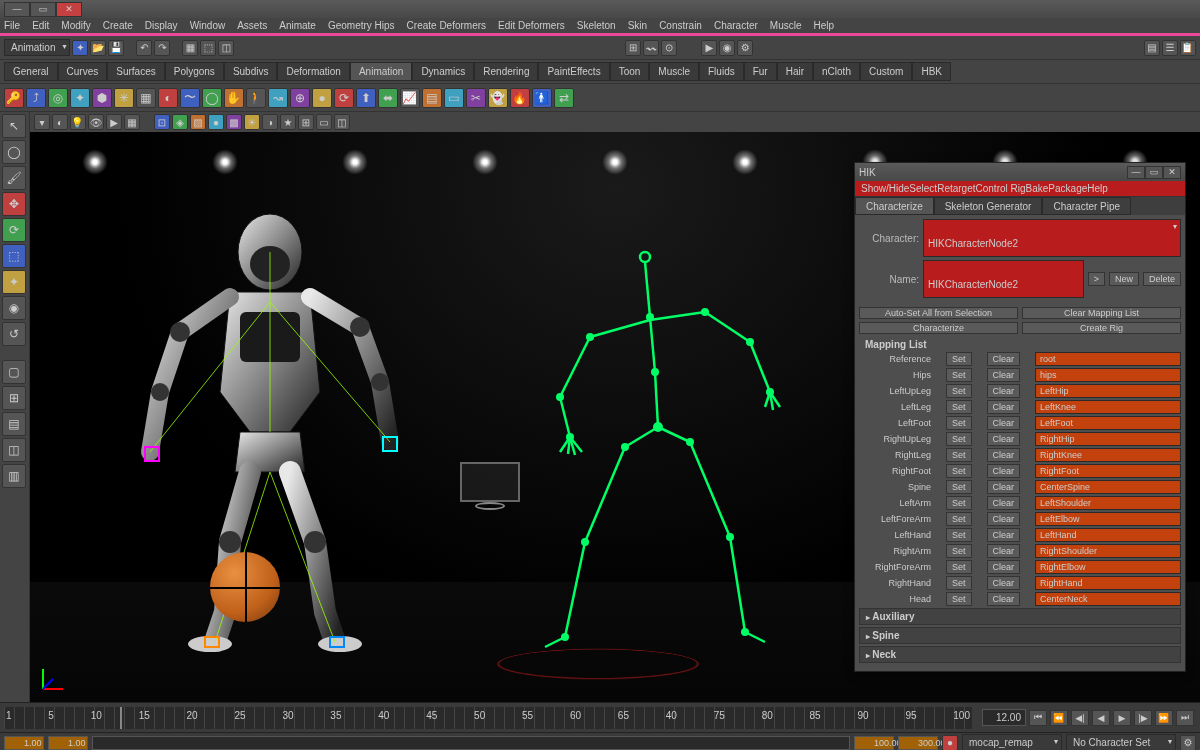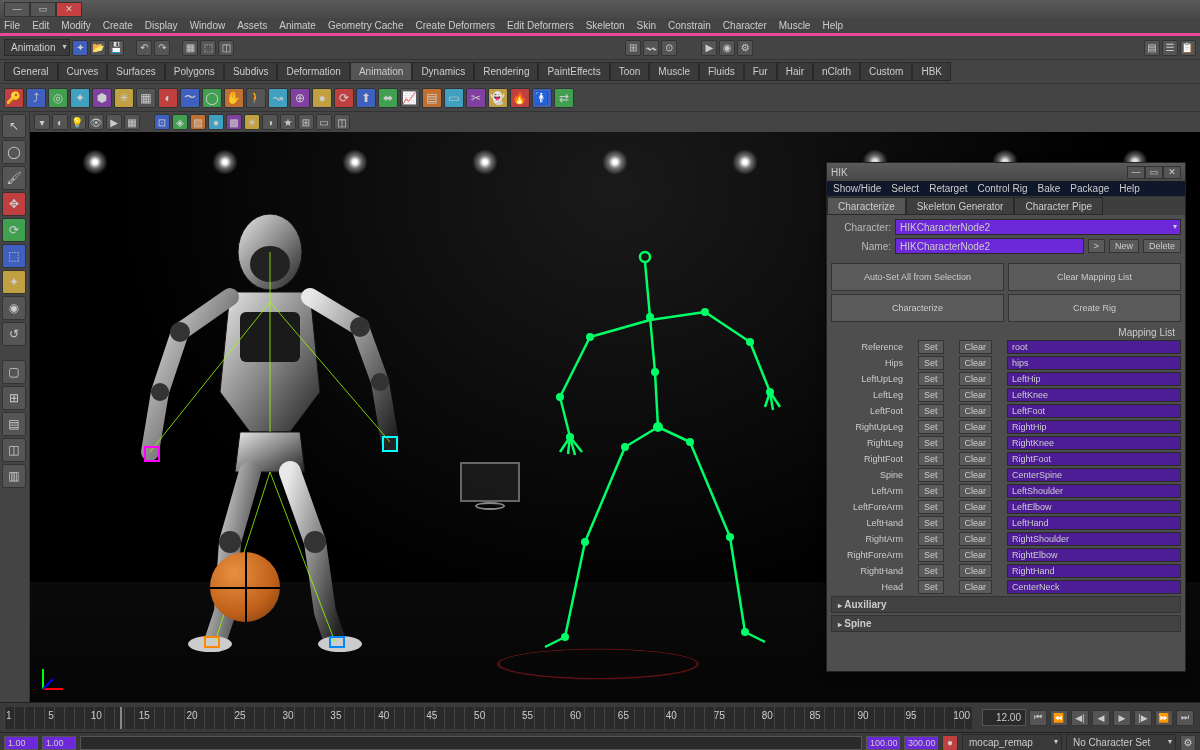--- a/index.html
+++ b/index.html
@@ -36,51 +36,51 @@
 .ball{position:absolute;left:180px;bottom:80px;width:70px;height:70px;background:radial-gradient(circle at 35% 30%,#e89040,#c0601a 60%,#703810);border-radius:50%}
 .ball::before,.ball::after{content:"";position:absolute;background:#000}
 .ball::before{width:100%;height:2px;top:50%}
 .ball::after{width:2px;height:100%;left:50%}
 .hoop{position:absolute;left:430px;bottom:180px;width:70px;height:60px}
 .backboard{width:60px;height:40px;border:2px solid #666;background:rgba(100,100,100,0.2)}
 .rim{width:30px;height:8px;border:2px solid #888;border-radius:50%;margin-left:15px}
 .axis{position:absolute;bottom:8px;left:8px;width:30px;height:30px}
 .cube-gizmo{position:absolute;top:30px;right:20px;width:50px;height:50px;background:#555;border:1px solid #888;display:flex;align-items:center;justify-content:center;font-size:9px;color:#aaa}
 
-.hik{position:absolute;top:162px;right:14px;width:360px;height:510px;background:#4e4e4e;border:1px solid #222;display:flex;flex-direction:column;box-shadow:0 2px 8px rgba(0,0,0,0.5)}
+.hik{position:absolute;top:162px;right:14px;width:332px;height:510px;background:#4e4e4e;border:1px solid #222;display:flex;flex-direction:column;box-shadow:0 2px 8px rgba(0,0,0,0.5)}
 .hik-title{height:18px;background:linear-gradient(#5a5a5a,#484848);display:flex;align-items:center;justify-content:space-between;padding:0 4px}
-.hik-menu{height:16px;display:flex;align-items:center;gap:10px;padding:0 6px;background:#0f172a;border-bottom:1px solid #333}
+.hik-menu{height:16px;display:flex;align-items:center;padding:0 6px;background:#b91c1c;border-bottom:1px solid #333}
 .hik-tabs{height:18px;display:flex;background:#3e3e3e}
 .hik-tab{padding:3px 10px;border:1px solid #2a2a2a;font-size:10px;cursor:pointer}
 .hik-tab.active{background:#555}
 .hik-body{flex:1;overflow-y:auto;padding:4px;background:#4e4e4e}
 .hik-row{display:flex;align-items:center;gap:4px;margin-bottom:3px}
 .hik-lbl{width:60px;text-align:right;font-size:10px;color:#bbb}
-.hik-inp{flex:1;background:#6d28d9;border:1px solid #2a2a2a;padding:2px 4px;font-size:10px;height:16px}
+.hik-inp{flex:1;background:#b91c1c;border:1px solid #2a2a2a;padding:18px 4px;font-size:10px;height:16px}
 .hik-btn{background:#5a5a5a;border:1px solid #333;padding:2px 8px;font-size:9px;cursor:pointer}
 .hik-btn.sm{padding:1px 5px}
 .hik-wide{display:flex;gap:4px;margin-bottom:3px}
-.hik-wide .hik-btn{flex:1;text-align:center;padding:8px}
+.hik-wide .hik-btn{flex:1;text-align:center;padding:0}
 .hik-section{background:#424242;border:1px solid #333;padding:2px 6px;margin:2px 0;font-weight:bold;font-size:10px;cursor:pointer}
 .hik-section::before{content:"▸ ";font-size:8px}
 .hik-section.open::before{content:"▾ "}
-.map-header{text-align:right;padding:2px 6px;font-size:10px;font-weight:normal}
+.map-header{text-align:left;padding:2px 6px;font-size:10px;font-weight:bold}
 .map-row{display:flex;align-items:center;gap:15px;margin-bottom:2px;padding-left:10px}
 .map-row .lbl{width:62px;text-align:right;font-size:9px}
-.map-row .val{flex:1;background:#4c1d95;border:1px solid #2a2a2a;padding:1px 4px;font-size:9px;height:14px}
+.map-row .val{flex:1;background:#c2410c;border:1px solid #2a2a2a;padding:1px 4px;font-size:9px;height:14px}
 
 .timeline{height:30px;background:#3a3a3a;border-top:1px solid #222;display:flex;align-items:center;position:relative}
 .tl-track{flex:1;height:22px;background:#2a2a2a;position:relative;margin:0 4px}
 .tl-ticks{position:absolute;top:0;left:0;right:0;height:100%;background:repeating-linear-gradient(90deg,#444 0,#444 1px,transparent 1px,transparent 10px)}
 .tl-labels{position:absolute;top:3px;left:0;right:0;display:flex;justify-content:space-between;padding:0 2px;font-size:8px;color:#888}
 .tl-right{display:flex;align-items:center;gap:3px;padding:0 6px}
 .tl-frame{width:44px;background:#2a2a2a;border:1px solid #555;padding:2px 4px;font-size:10px;text-align:right}
 .play-btn{width:18px;height:16px;background:#555;border:1px solid #333;display:flex;align-items:center;justify-content:center;font-size:9px;cursor:pointer}
 .range-row{height:20px;background:#3a3a3a;display:flex;align-items:center;gap:4px;padding:0 4px;border-top:1px solid #222}
-.range-inp{width:34px;background:#6d28d9;border:1px solid #555;padding:1px 3px;font-size:9px}
+.range-inp{width:34px;background:#a16207;border:1px solid #555;padding:1px 19px;font-size:9px}
 .range-slider{flex:1;height:14px;background:#2a2a2a;border:1px solid #555}
 .c-red{background:#c04040}.c-blue{background:#4060c0}.c-green{background:#40a050}.c-yellow{background:#c0a040}.c-cyan{background:#40a0c0}.c-purple{background:#8040a0}.c-orange{background:#c07030}
 </style>
 </head>
 <body>
 
 <div class="titlebar">
   <div class="winbtns">
     <div class="winbtn">—</div>
     <div class="winbtn">▭</div>
@@ -90,21 +90,21 @@
 
 <div class="menubar">
   <span>File</span>
   <span>Edit</span>
   <span>Modify</span>
   <span>Create</span>
   <span>Display</span>
   <span>Window</span>
   <span>Assets</span>
   <span>Animate</span>
-  <span>Geometry Cache</span>
+  <span>Geometry Hips</span>
   <span>Create Deformers</span>
   <span>Edit Deformers</span>
   <span>Skeleton</span>
   <span>Skin</span>
   <span>Constrain</span>
   <span>Character</span>
   <span>Muscle</span>
   <span>Help</span>
 </div>
 
@@ -501,20 +501,21 @@
         </div>
         <div class="map-row">
           <div class="lbl">Head</div>
   <div class="hik-btn sm">Set</div>
   <div class="hik-btn sm">Clear</div>
   <div class="val">CenterNeck</div>
         </div>
       </div>
     <div class="hik-section">Auxiliary</div>
     <div class="hik-section">Spine</div>
+    <div class="hik-section">Neck</div>
   </div>
 </div>
 
 <div class="timeline">
   <div class="tl-track">
     <div class="tl-ticks"></div>
     <div class="tl-labels">
         <span>1</span>
         <span>5</span>
         <span>10</span>

